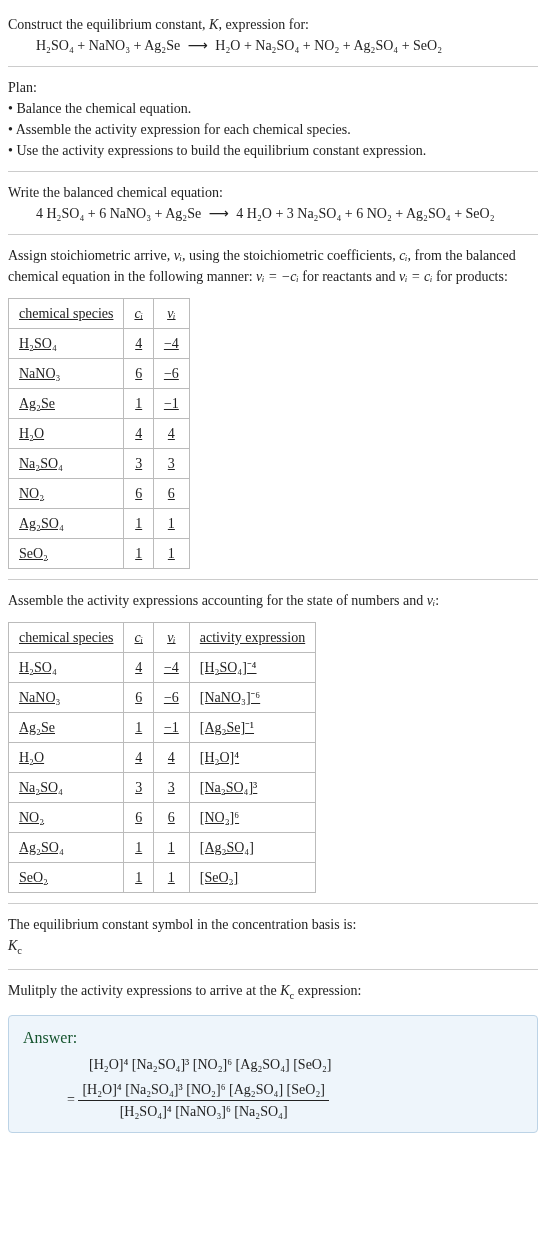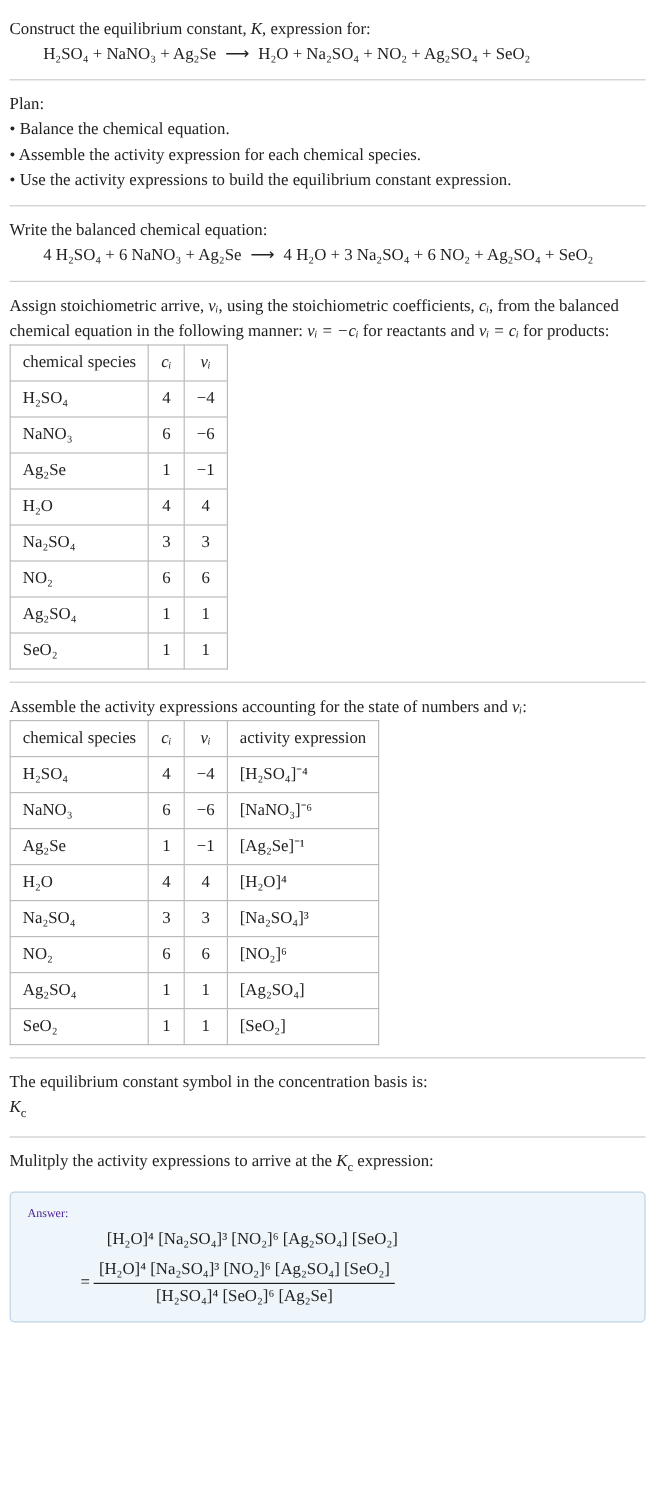--- a/index.html
+++ b/index.html
@@ -19,21 +19,22 @@
   hr.sep {
     border: none;
     border-top: 1px solid #ccc;
     margin: 4px 0;
   }
   sub { font-size: 0.75em; vertical-align: sub; }
   .arrow { padding: 0 4px; }
   .ital { font-style: italic; }
   table.grid {
     border-collapse: collapse;
-    margin-top: 0;
+    margin-top: 11px;
+    text-decoration: underline;
   }
   table.grid th, table.grid td {
     border: 1px solid #bbb;
     padding: 4px 10px;
     text-align: left;
     font-weight: normal;
     font-size: 14px;
   }
   table.grid th {
     background: #fff;
@@ -42,22 +43,22 @@
     text-align: center;
   }
   .answer-box {
     background: #eef5fb;
     border: 1px solid #bcd3e6;
     border-radius: 4px;
     padding: 10px 14px;
     margin-top: 6px;
   }
   .answer-label {
-    font-size: 10px;
-    color: #4c1d95;
+    font-size: 16px;
+    color: #14532d;
     margin-bottom: 4px;
   }
   .indent1 { padding-left: 44px; }
   .indent2 { padding-left: 66px; }
   .frac {
     display: inline-block;
     vertical-align: middle;
     text-align: center;
   }
   .frac .num {
@@ -241,16 +242,16 @@
   <span>Mulitply the activity expressions to arrive at the </span><span><span class="ital">K</span><sub>c</sub></span><span> expression:</span>
 </div>
 
 <div class="answer-box">
   <div class="answer-label">Answer:</div>
   <div class="indent2">[H₂O]⁴ [Na₂SO₄]³ [NO₂]⁶ [Ag₂SO₄] [SeO₂]</div>
   <div class="indent1" style="margin-top:4px;">
     <span>= </span>
     <span class="frac">
       <span class="num">[H₂O]⁴ [Na₂SO₄]³ [NO₂]⁶ [Ag₂SO₄] [SeO₂]</span>
-      <span class="den">[H₂SO₄]⁴ [SeO₂]⁶ [Ag₂Se]</span>
+      <span class="den">[H₂SO₄]⁴ [NaNO₃]⁶ [Na₂SO₄]</span>
     </span>
   </div>
 </div>
 
 </body></html>

